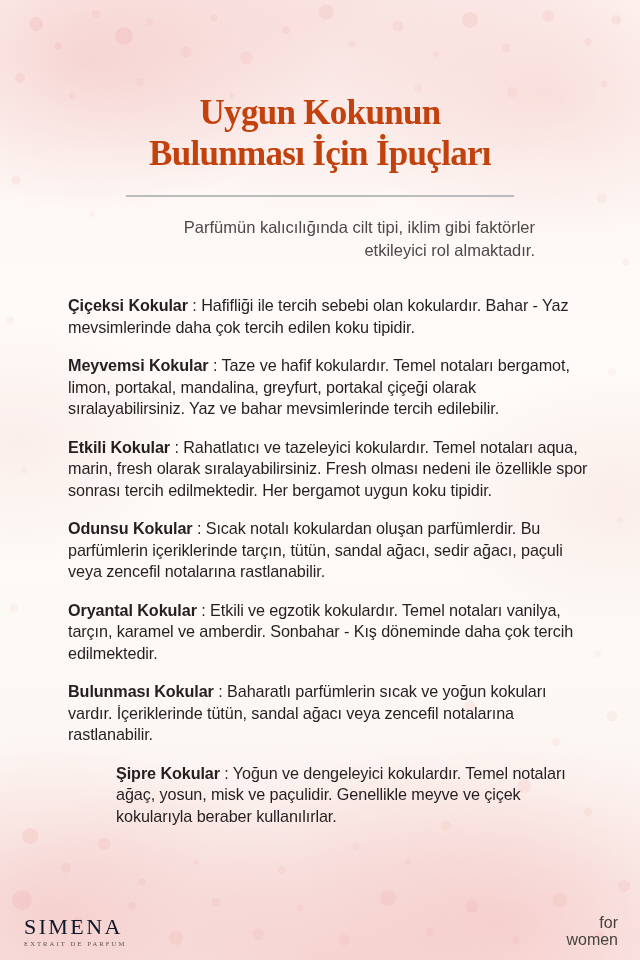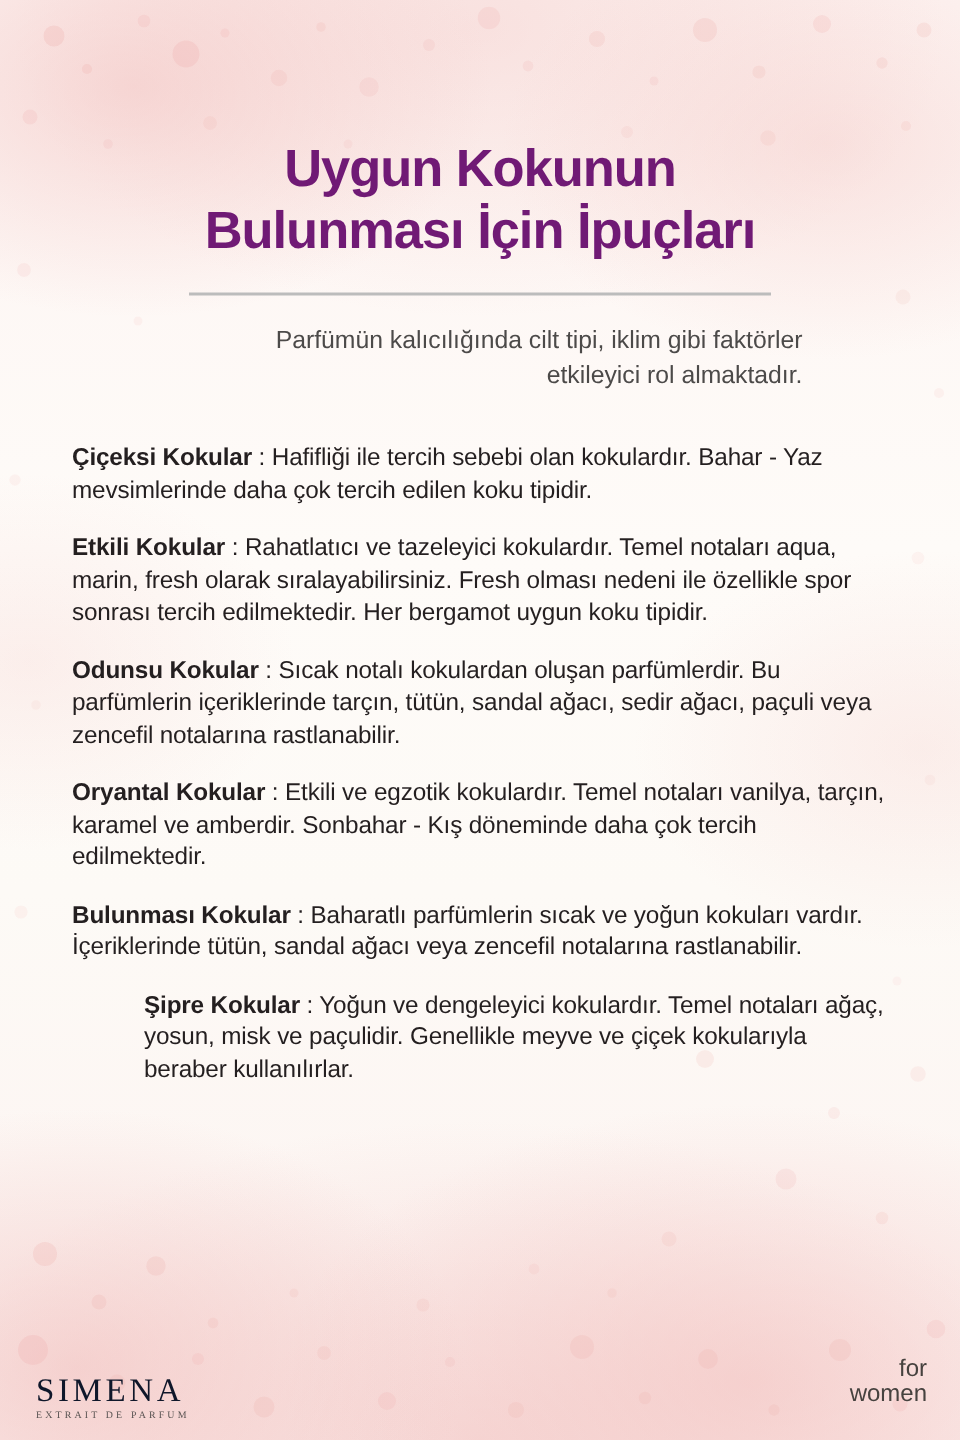--- a/index.html
+++ b/index.html
@@ -48,22 +48,22 @@
   }
 
   
   .header {
     position: relative;
     padding-top: 92px;
     text-align: center;
   }
   .title {
     margin: 0;
-    color: #701a75;
-    font-family: Liberation Sans, sans-serif;
+    color: #c2410c;
+    font-family: Liberation Serif, serif;
     font-weight: 700;
     font-size: 35px;
     line-height: 41px;
     letter-spacing: -0.7px;
     white-space: pre-line;
   }
   .rule {
     width: 388px;
     height: 2px;
     margin: 21px auto 0;
@@ -77,21 +77,21 @@
     font-size: 16.5px;
     line-height: 23px;
     text-align: right;
     white-space: pre-line;
   }
 
   
   .content {
     position: relative;
     margin: 33px 0 0 0;
-    padding: 0 45px 0 48px;
+    padding: 0 45px 0 68px;
   }
   .entry {
     margin: 0 0 17px 0;
     color: #241f20;
     font-size: 16.2px;
     line-height: 21.5px;
     letter-spacing: -0.1px;
   }
   .entry:last-child { margin-bottom: 0; margin-left: 48px; }
   .entry .term {
@@ -123,21 +123,21 @@
   }
   .brand-sub {
     display: block;
     margin-top: 3px;
     font-family: "Liberation Serif", serif;
     font-size: 6.6px;
     color: #5a5453;
     letter-spacing: 2.1px;
   }
   .audience {
-    padding-bottom: 22px;
+    padding-bottom: 12px;
     text-align: right;
     color: #46423f;
     font-size: 16px;
     line-height: 17px;
     white-space: pre-line;
   }
 </style>
 </head>
 <body>
 
@@ -223,20 +223,23 @@
     <hr class="rule">
     <p class="subtitle">Parfümün kalıcılığında cilt tipi, iklim gibi faktörler
 etkileyici rol almaktadır.</p>
   </div>
 
   <div class="content">
     <p class="entry">
       <span class="term">Çiçeksi Kokular</span><span> : </span><span>Hafifliği ile tercih sebebi olan kokulardır. Bahar - Yaz mevsimlerinde daha çok tercih edilen koku tipidir.</span>
     </p>
     <p class="entry">
+      <span class="term">Meyvemsi Kokular</span><span> : </span><span>Taze ve hafif kokulardır. Temel notaları bergamot, limon, portakal, mandalina, greyfurt, portakal çiçeği olarak sıralayabilirsiniz. Yaz ve bahar mevsimlerinde tercih edilebilir.</span>
+    </p>
+    <p class="entry">
       <span class="term">Etkili Kokular</span><span> : </span><span>Rahatlatıcı ve tazeleyici kokulardır. Temel notaları aqua, marin, fresh olarak sıralayabilirsiniz. Fresh olması nedeni ile özellikle spor sonrası tercih edilmektedir. Her bergamot uygun koku tipidir.</span>
     </p>
     <p class="entry">
       <span class="term">Odunsu Kokular</span><span> : </span><span>Sıcak notalı kokulardan oluşan parfümlerdir. Bu parfümlerin içeriklerinde tarçın, tütün, sandal ağacı, sedir ağacı, paçuli veya zencefil notalarına rastlanabilir.</span>
     </p>
     <p class="entry">
       <span class="term">Oryantal Kokular</span><span> : </span><span>Etkili ve egzotik kokulardır. Temel notaları vanilya, tarçın, karamel ve amberdir. Sonbahar - Kış döneminde daha çok tercih edilmektedir.</span>
     </p>
     <p class="entry">
       <span class="term">Bulunması Kokular</span><span> : </span><span>Baharatlı parfümlerin sıcak ve yoğun kokuları vardır. İçeriklerinde tütün, sandal ağacı veya zencefil notalarına rastlanabilir.</span>

